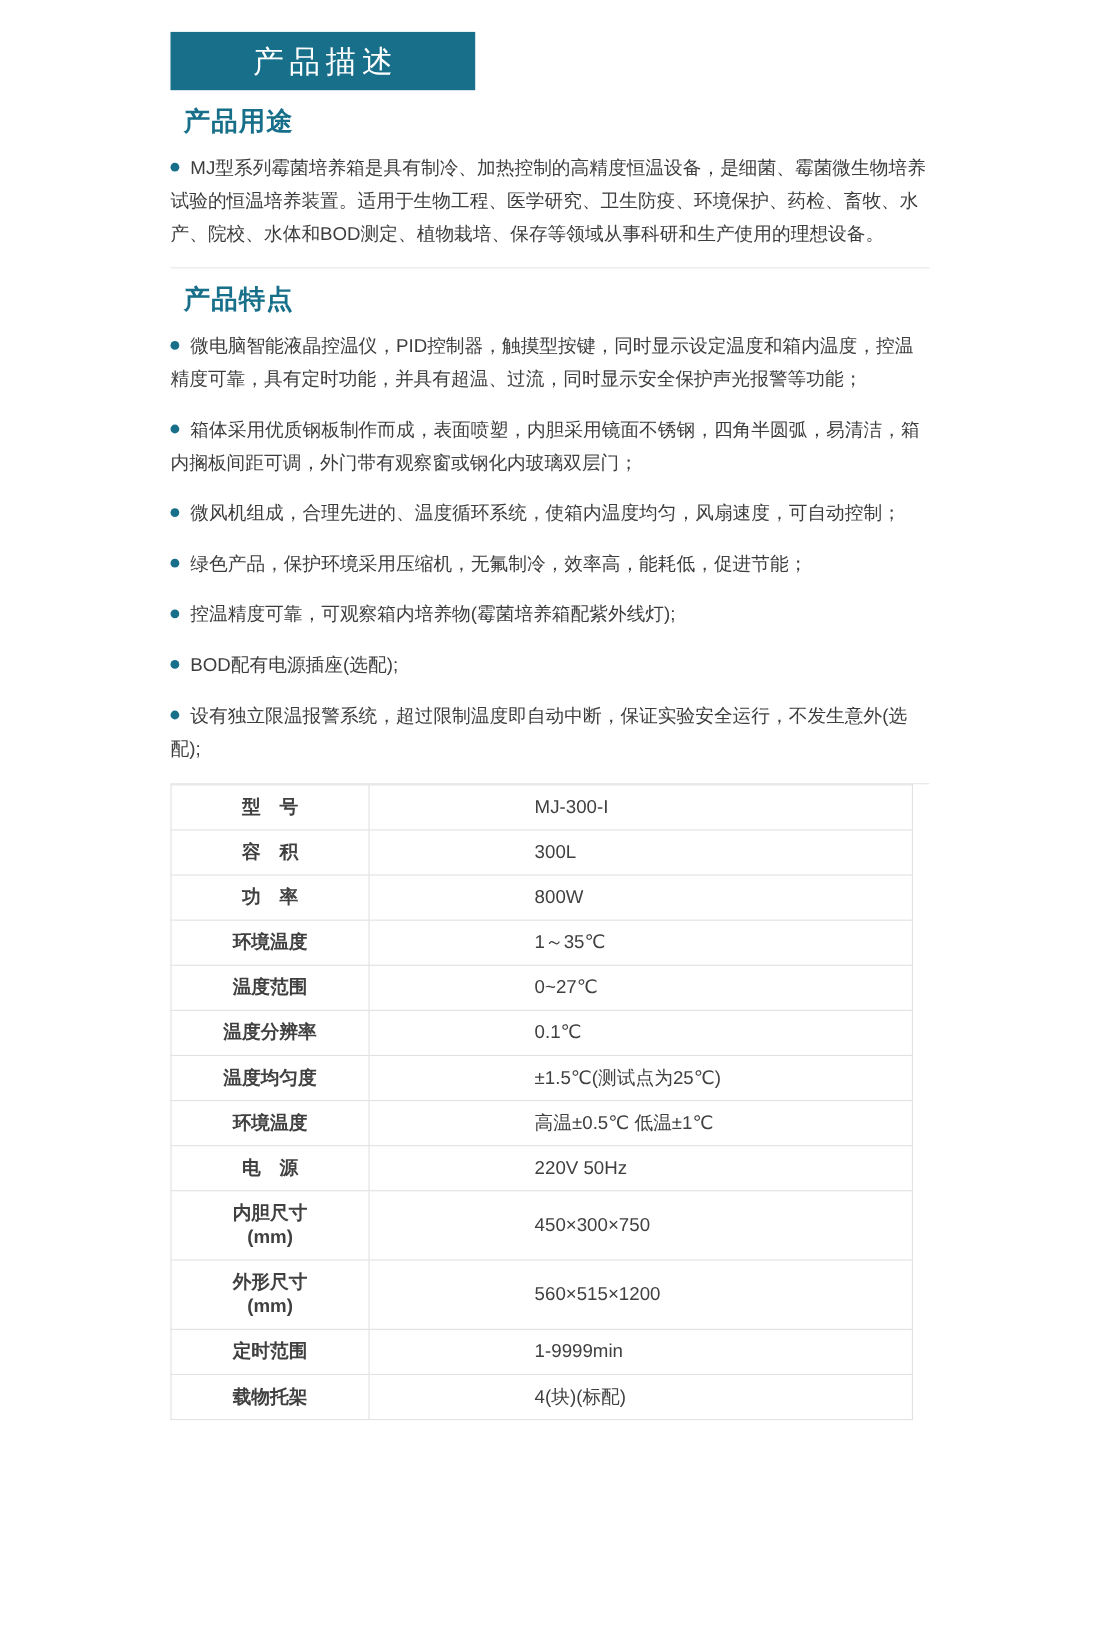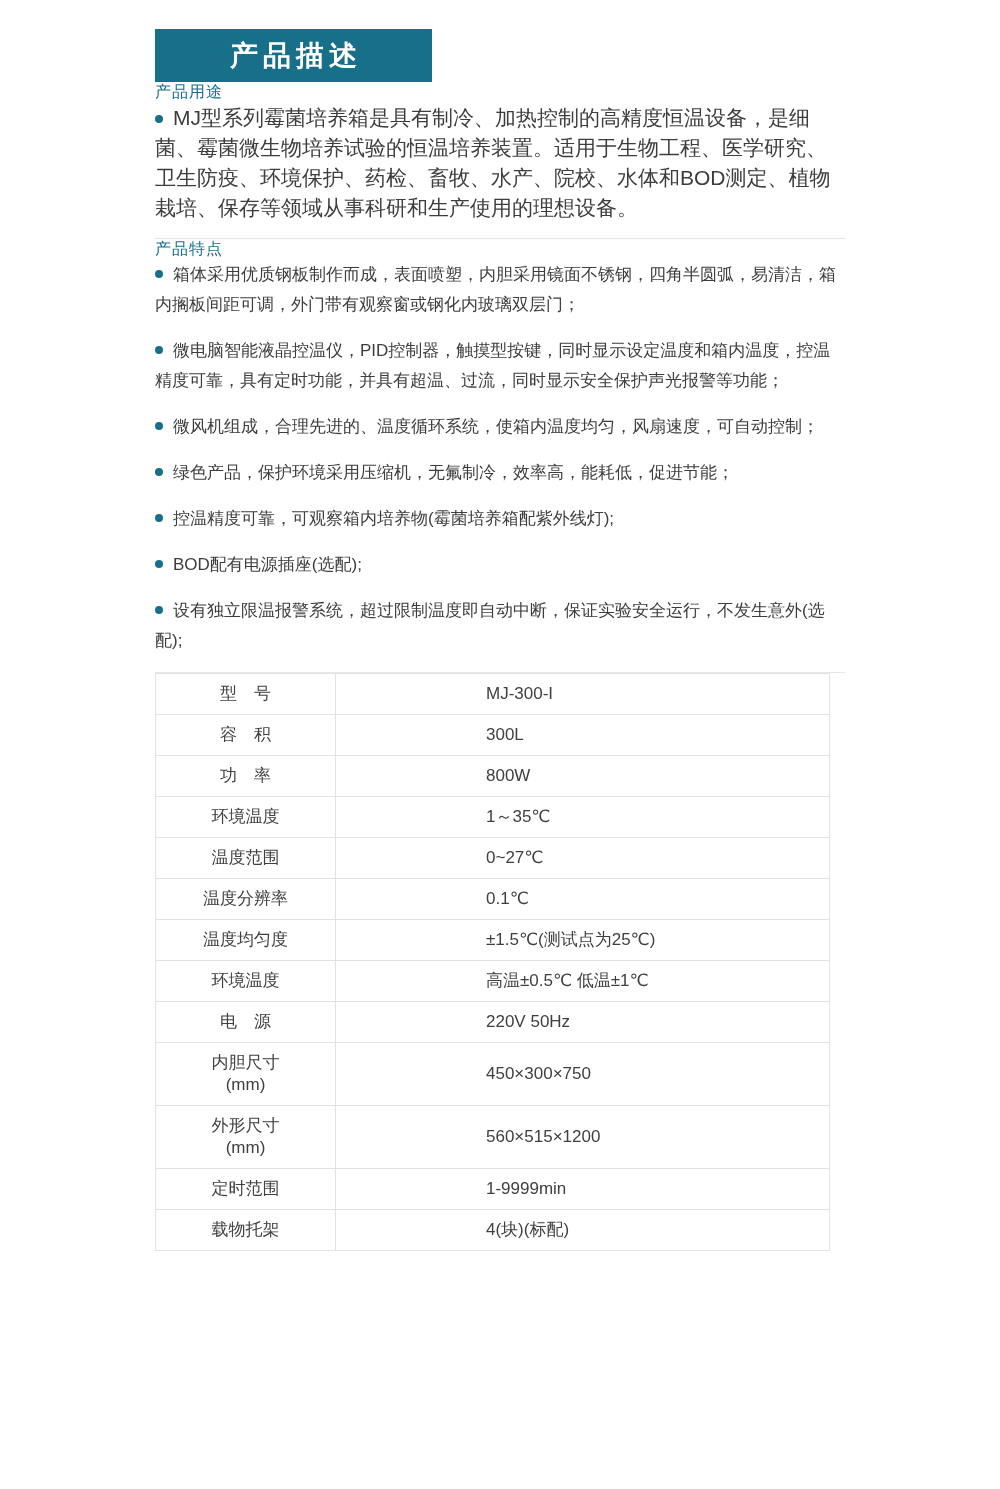--- a/index.html
+++ b/index.html
@@ -21,37 +21,37 @@
     width: 277px;
     height: 53px;
     background: #176f8a;
     color: #ffffff;
     display: flex;
     align-items: center;
     justify-content: center;
   }
   .banner-title {
     font-size: 28px;
-    font-weight: bold;
+    font-weight: normal;
     letter-spacing: 5px;
     margin-right: -5px;
     white-space: nowrap;
   }
   h2.section-heading {
-    font-size: 16px;
-    font-weight: normal;
+    font-size: 24px;
+    font-weight: bold;
     color: #176f8a;
     letter-spacing: 1px;
-    margin: 0;
+    margin: 12px;
   }
   .heading-usage   { margin: 33px 0 24px 0; }
   .heading-features{ margin: 38px 0 23px 0; }
   .heading-specs   { margin: 38px 0 28px 0; }
   .body-text {
-    font-size: 21px;
+    font-size: 17px;
     line-height: 30px;
     color: #3d3d3d;
     margin: 0;
   }
   .dot {
     display: inline-block;
     width: 8px;
     height: 8px;
     border-radius: 50%;
     background: #176f8a;
@@ -83,20 +83,21 @@
     border: 1px solid #e2e2e2;
     font-size: 17px;
     color: #404040;
     vertical-align: middle;
   }
   td.spec-label {
     width: 180px;
     text-align: center;
     padding: 9px 6px;
     line-height: 22px;
+    font-weight: bold;
   }
   td.spec-value {
     padding: 9px 10px 9px 150px;
     line-height: 22px;
   }
   .sub-label { display: block; text-align: center; }
 </style>
 </head>
 <body>
 
@@ -108,22 +109,22 @@
 
   <h2 class="section-heading heading-usage">产品用途</h2>
 
   <p class="body-text"><span class="dot"></span><span>MJ型系列霉菌培养箱是具有制冷、加热控制的高精度恒温设备，是细菌、霉菌微生物培养试验的恒温培养装置。适用于生物工程、医学研究、卫生防疫、环境保护、药检、畜牧、水产、院校、水体和BOD测定、植物栽培、保存等领域从事科研和生产使用的理想设备。</span></p>
 
   <hr class="divider">
 
   <h2 class="section-heading heading-features">产品特点</h2>
 
   <ul class="features-list">
+    <li><span class="dot"></span><span>微电脑智能液晶控温仪，PID控制器，触摸型按键，同时显示设定温度和箱内温度，控温精度可靠，具有定时功能，并具有超温、过流，同时显示安全保护声光报警等功能；</span></li>
     <li><span class="dot"></span><span>箱体采用优质钢板制作而成，表面喷塑，内胆采用镜面不锈钢，四角半圆弧，易清洁，箱内搁板间距可调，外门带有观察窗或钢化内玻璃双层门；</span></li>
-    <li><span class="dot"></span><span>微电脑智能液晶控温仪，PID控制器，触摸型按键，同时显示设定温度和箱内温度，控温精度可靠，具有定时功能，并具有超温、过流，同时显示安全保护声光报警等功能；</span></li>
     <li><span class="dot"></span><span>微风机组成，合理先进的、温度循环系统，使箱内温度均匀，风扇速度，可自动控制；</span></li>
     <li><span class="dot"></span><span>绿色产品，保护环境采用压缩机，无氟制冷，效率高，能耗低，促进节能；</span></li>
     <li><span class="dot"></span><span>控温精度可靠，可观察箱内培养物(霉菌培养箱配紫外线灯);</span></li>
     <li><span class="dot"></span><span>BOD配有电源插座(选配);</span></li>
     <li><span class="dot"></span><span>设有独立限温报警系统，超过限制温度即自动中断，保证实验安全运行，不发生意外(选配);</span></li>
   </ul>
 
   <hr class="divider">
 
 

